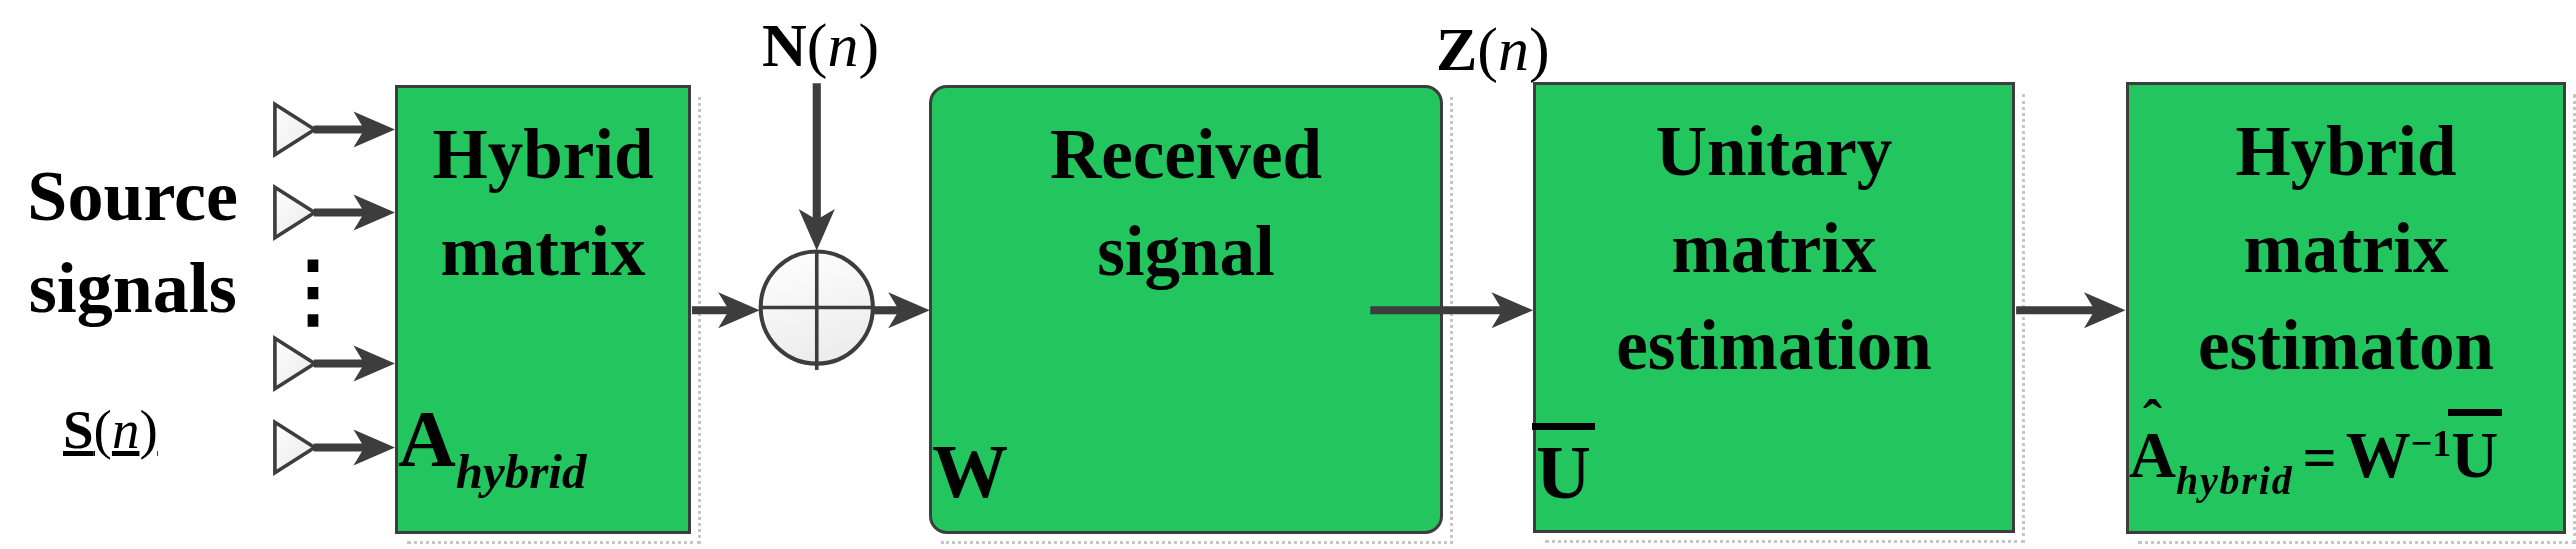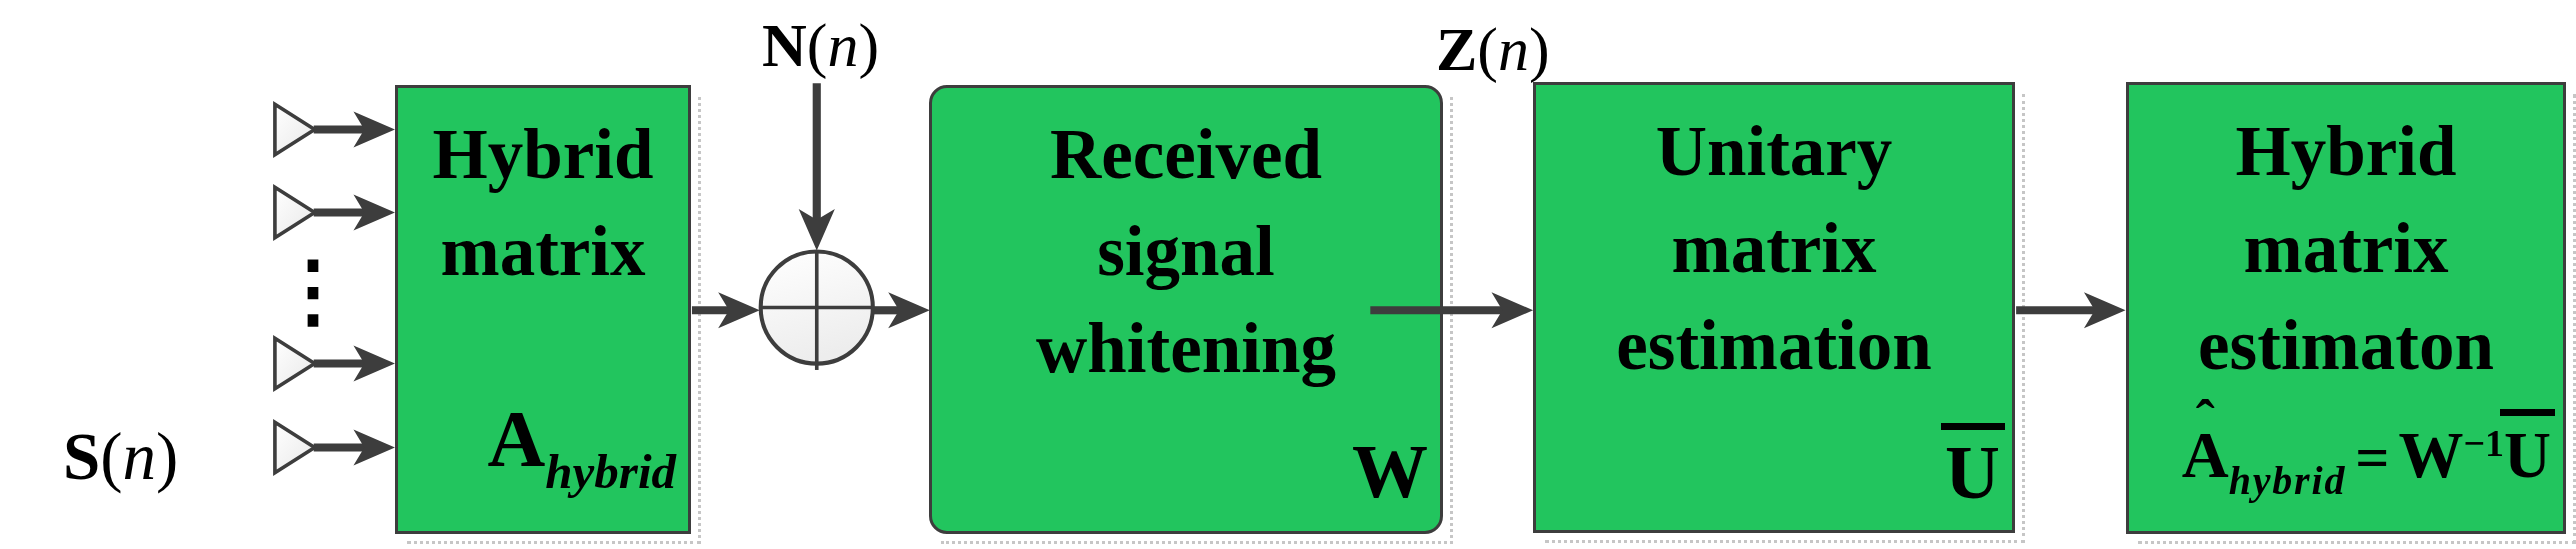--- a/index.html
+++ b/index.html
@@ -9,21 +9,21 @@
 
   
   .box{position:absolute;box-sizing:border-box;background:#22c55e;
        border:3.6px solid var(--line,#3d3d3d);z-index:2;}
   .box::after{content:"";position:absolute;pointer-events:none;
        top:9px;left:9px;right:-12.7px;bottom:-12.7px;
        border-right:3.6px dotted var(--shadow,#c6c6c6);
        border-bottom:3.6px dotted var(--shadow,#c6c6c6);}
   .box-text{position:absolute;left:0;right:0;top:18px;text-align:center;
        font-weight:bold;font-size:71px;line-height:97px;}
-  .symbol{position:absolute;left:0;right:12px;text-align:right;font-weight:bold;}
+  .symbol{position:absolute;left:0;right:3px;text-align:left;font-weight:bold;}
   .sym-main{font-size:80px;line-height:1;}
   .sym-sub{font-style:italic;font-weight:bold;font-size:49px;vertical-align:-0.45em;}
   .overbar{display:inline-block;position:relative;padding-top:11px;}
   .overbar::before{content:"";position:absolute;top:0;left:-4.5px;right:-4.5px;height:7.2px;background:#000;}
 
   
   .formula{font-size:60px;font-weight:bold;white-space:nowrap;}
   .hatwrap{position:relative;display:inline-block;}
   .hat{position:absolute;top:-0.48em;left:50%;transform:translateX(-50%);
        font-size:0.95em;line-height:1;}
@@ -33,32 +33,36 @@
   .f-ov{display:inline-block;position:relative;padding-top:9px;}
   .f-ov::before{content:"";position:absolute;top:0;left:-3.6px;right:-3.6px;height:6.3px;background:#000;}
 
   
   .source-label{position:absolute;left:7.2px;top:150px;width:251px;text-align:center;
        font-weight:bold;font-size:72px;line-height:92px;}
   .ellipsis{position:absolute;left:273px;top:251px;font-weight:bold;font-size:80px;line-height:1;}
   .math-label{position:absolute;text-align:left;font-size:62px;line-height:1.1;white-space:nowrap;}
   .math-label .bold-main{font-weight:bold;}
   .math-label .it{font-style:italic;}
-  .s-label{left:63px;top:420px;width:154px;font-size:67px;}
+  .s-label{left:63px;top:400px;width:154px;font-size:55px;text-decoration:underline;}
   .noise-label{left:762px;top:11px;width:136px;}
   .z-label{left:1436px;top:14.5px;width:136px;}
 
   svg{position:absolute;z-index:5;}
   .conn{left:0;top:0;pointer-events:none;}
 </style>
 </head>
 <body>
 
 <div id="stage">
 
+  <div class="source-label">
+    <div>Source</div>
+    <div>signals</div>
+  </div>
   <div class="ellipsis">⋮</div>
   <div class="math-label s-label"><span class="bold-main">S</span><span>(</span><span class="it">n</span><span>)</span></div>
 
   <div class="math-label noise-label"><span class="bold-main">N</span><span>(</span><span class="it">n</span><span>)</span></div>
 
   <div class="math-label z-label"><span class="bold-main">Z</span><span>(</span><span class="it">n</span><span>)</span></div>
 
   <svg class="antenna" style="left:271px;top:97px" width="127" height="65" viewBox="0 0 140 72">
     <defs>
         <linearGradient id="tg1" x1="0" y1="0" x2="1" y2="1">
@@ -93,21 +97,20 @@
     </div>
     <div class="symbol" style="bottom:31px;">
       <span class="sym-main">A</span><span class="sym-sub">hybrid</span>
     </div>
   </div>
 
   <div class="box" style="left:929px;top:85px;width:514px;height:449px;border-radius:18px;">
     <div class="box-text">
       <div>Received</div>
       <div>signal</div>
-      <div>whitening</div>
     </div>
     <div class="symbol" style="bottom:22px;">
       <span class="sym-main" style="font-size:76px;">W</span>
     </div>
   </div>
 
   <div class="box" style="left:1533px;top:82px;width:482px;height:451px;">
     <div class="box-text">
       <div>Unitary</div>
       <div>matrix</div>

